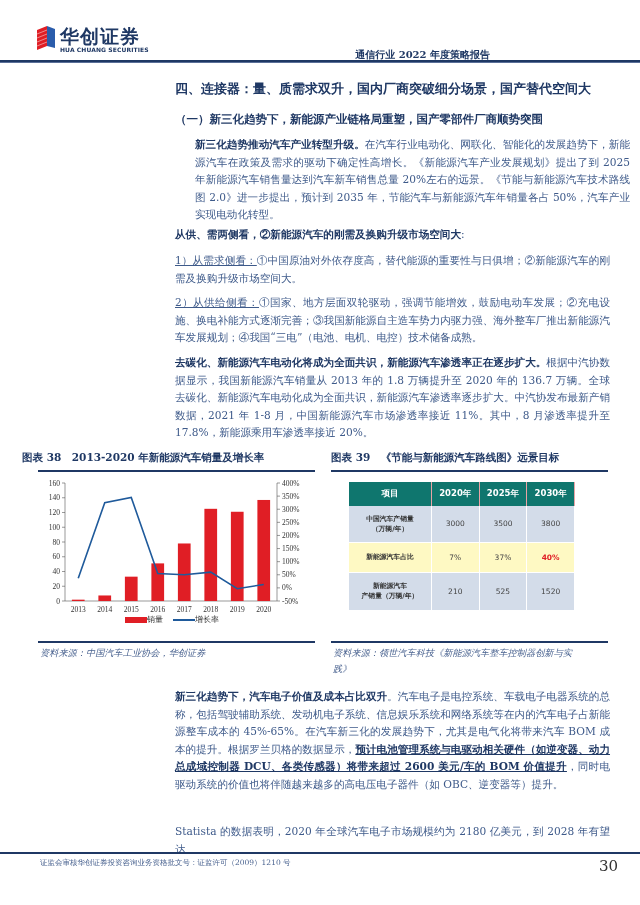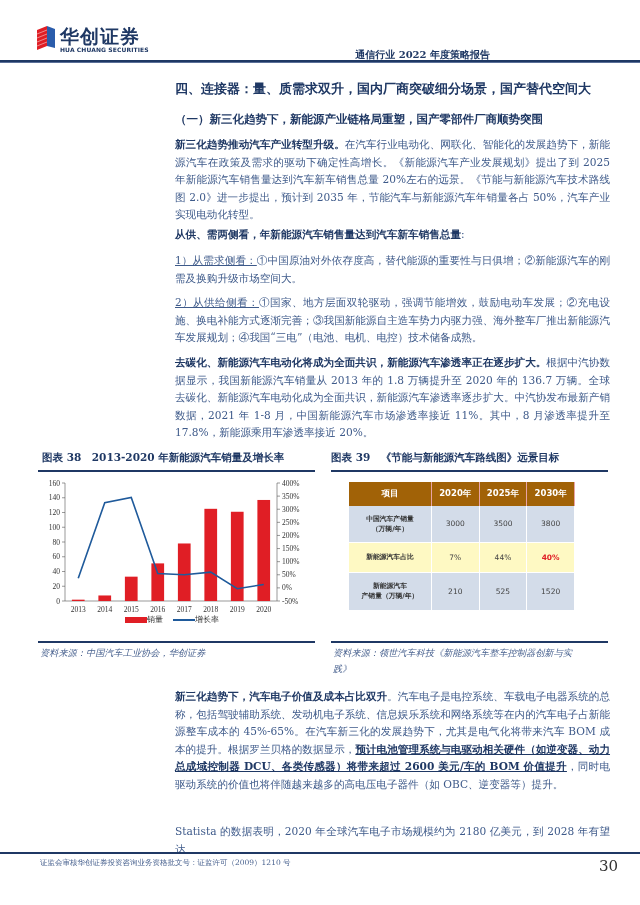--- a/index.html
+++ b/index.html
@@ -18,21 +18,21 @@
   .para u { text-decoration:underline; }
   .fig-title { position:absolute; font-size:10.5px; font-weight:bold; color:#1f3864; }
   .fig-rule { position:absolute; height:2px; background:#1f3864; }
   .source { position:absolute; font-size:9.2px; font-style:italic; color:#4a6390; line-height:16px; }
   .chart { position:absolute; left:30px; top:478px; width:280px; height:150px; }
   .axis-lbl { font-family:"Liberation Serif", serif; font-size:7.5px; fill:#333; }
   .legend { position:absolute; left:125px; top:614px; font-size:8px; color:#333; display:flex; align-items:center; }
   .leg-bar { width:22px; height:6px; background:#e01e25; display:inline-block; }
   .leg-line { width:22px; height:2px; background:#1f5a9b; display:inline-block; }
   table.tbl { position:absolute; left:349px; top:482px; width:226px; border-collapse:collapse; font-family:"DejaVu Sans", sans-serif; }
-  .tbl th { background:#a16207; color:#fff; font-size:8.5px; font-weight:bold; height:24px; border-right:1px solid #e9a3a5; }
+  .tbl th { background:#0f766e; color:#fff; font-size:8.5px; font-weight:bold; height:24px; border-right:1px solid #e9a3a5; }
   .tbl td { font-size:7.5px; text-align:center; color:#444; border-right:1px solid #fff; border-bottom:1px solid #fff; }
   .tbl td.rowhead { font-weight:bold; font-size:6.8px; color:#333; line-height:10px;text-align:center; }
   .tbl tr.r1 td { background:#d3dce9; height:36px; }
   .tbl tr.r2 td { background:#fef9c3; height:30px; }
   .tbl tr.r3 td { background:#d3dce9; height:38px; }
   .tbl td.hl { color:#e01e25; font-weight:bold; }
   .footer-rule { position:absolute; left:0; top:852px; width:640px; height:2px; background:#1f3864; }
   .footer-text { position:absolute; left:40px; top:858px; font-size:7.5px; color:#4a6390; }
   .page-num { position:absolute; right:22px; top:857px; font-size:15px; color:#333; }
 </style>
@@ -52,31 +52,31 @@
   </svg>
   <div class="logo-cn">华创证券</div>
   <div class="logo-en">HUA CHUANG SECURITIES</div>
   <div class="report-title">通信行业 2022 年度策略报告</div>
   <div class="header-rule"></div>
 </div>
 
 <div class="section-title">四、连接器：量、质需求双升，国内厂商突破细分场景，国产替代空间大</div>
 <div class="sub-title">（一）新三化趋势下，新能源产业链格局重塑，国产零部件厂商顺势突围</div>
 
-<div class="para" style="top:136px;"><b>新三化趋势推动汽车产业转型升级。</b><span>在汽车行业电动化、网联化、智能化的发展趋势下，新能源汽车在政策及需求的驱动下确定性高增长。《新能源汽车产业发展规划》提出了到 2025 年新能源汽车销售量达到汽车新车销售总量 20%左右的远景。《节能与新能源汽车技术路线图 2.0》进一步提出，预计到 2035 年，节能汽车与新能源汽车年销量各占 50%，汽车产业实现电动化转型。</span></div>
-
-<div class="para" style="top:226px;"><b>从供、需两侧看，年新能源汽车销售量达到汽车新车销售总量</b><span>:</span></div>
+<div class="para" style="top:136px;margin-left:20px;"><b>新三化趋势推动汽车产业转型升级。</b><span>在汽车行业电动化、网联化、智能化的发展趋势下，新能源汽车在政策及需求的驱动下确定性高增长。《新能源汽车产业发展规划》提出了到 2025 年新能源汽车销售量达到汽车新车销售总量 20%左右的远景。《节能与新能源汽车技术路线图 2.0》进一步提出，预计到 2035 年，节能汽车与新能源汽车年销量各占 50%，汽车产业实现电动化转型。</span></div>
+
+<div class="para" style="top:226px;"><b>从供、需两侧看，②新能源汽车的刚需及换购升级市场空间大</b><span>:</span></div>
 
 <div class="para" style="top:252px;"><u>1）从需求侧看：</u><span>①中国原油对外依存度高，替代能源的重要性与日俱增；②新能源汽车的刚需及换购升级市场空间大。</span></div>
 
 <div class="para" style="top:294px;"><u>2）从供给侧看：</u><span>①国家、地方层面双轮驱动，强调节能增效，鼓励电动车发展；②充电设施、换电补能方式逐渐完善；③我国新能源自主造车势力内驱力强、海外整车厂推出新能源汽车发展规划；④我国“三电”（电池、电机、电控）技术储备成熟。</span></div>
 
 <div class="para" style="top:354px;"><b>去碳化、新能源汽车电动化将成为全面共识，新能源汽车渗透率正在逐步扩大。</b><span>根据中汽协数据显示，我国新能源汽车销量从 2013 年的 1.8 万辆提升至 2020 年的 136.7 万辆。全球去碳化、新能源汽车电动化成为全面共识，新能源汽车渗透率逐步扩大。中汽协发布最新产销数据，2021 年 1-8 月，中国新能源汽车市场渗透率接近 11%。其中，8 月渗透率提升至 17.8%，新能源乘用车渗透率接近 20%。</span></div>
 
-<div class="fig-title" style="left:42px; top:451px;">图表 38　2013-2020 年新能源汽车销量及增长率</div>
+<div class="fig-title" style="left:22px; top:451px;">图表 38　2013-2020 年新能源汽车销量及增长率</div>
 <div class="fig-rule" style="left:38px; top:470px; width:277px;"></div>
 
 <svg class="chart" viewBox="0 0 280 150">
 
   <g>
     <line x1="35" y1="5" x2="35" y2="123" stroke="#555" stroke-width="0.6"></line>
     <g id="ltick">
         <line x1="32" y1="123" x2="35" y2="123" stroke="#555" stroke-width="0.6"></line>
         <text x="30" y="125.5" text-anchor="end" class="axis-lbl">0</text>
         <line x1="32" y1="108.25" x2="35" y2="108.25" stroke="#555" stroke-width="0.6"></line>
@@ -177,21 +177,21 @@
         </td>
       <td>3000</td>
       <td>3500</td>
       <td>3800</td>
     </tr>
     <tr class="r2">
       <td class="rowhead">
           <div>新能源汽车占比</div>
         </td>
       <td>7%</td>
-      <td>44%</td>
+      <td>37%</td>
       <td class="hl">40%</td>
     </tr>
     <tr class="r3">
       <td class="rowhead">
           <div>新能源汽车</div>
           <div>产销量（万辆/年）</div>
         </td>
       <td>210</td>
       <td>525</td>
       <td>1520</td>

